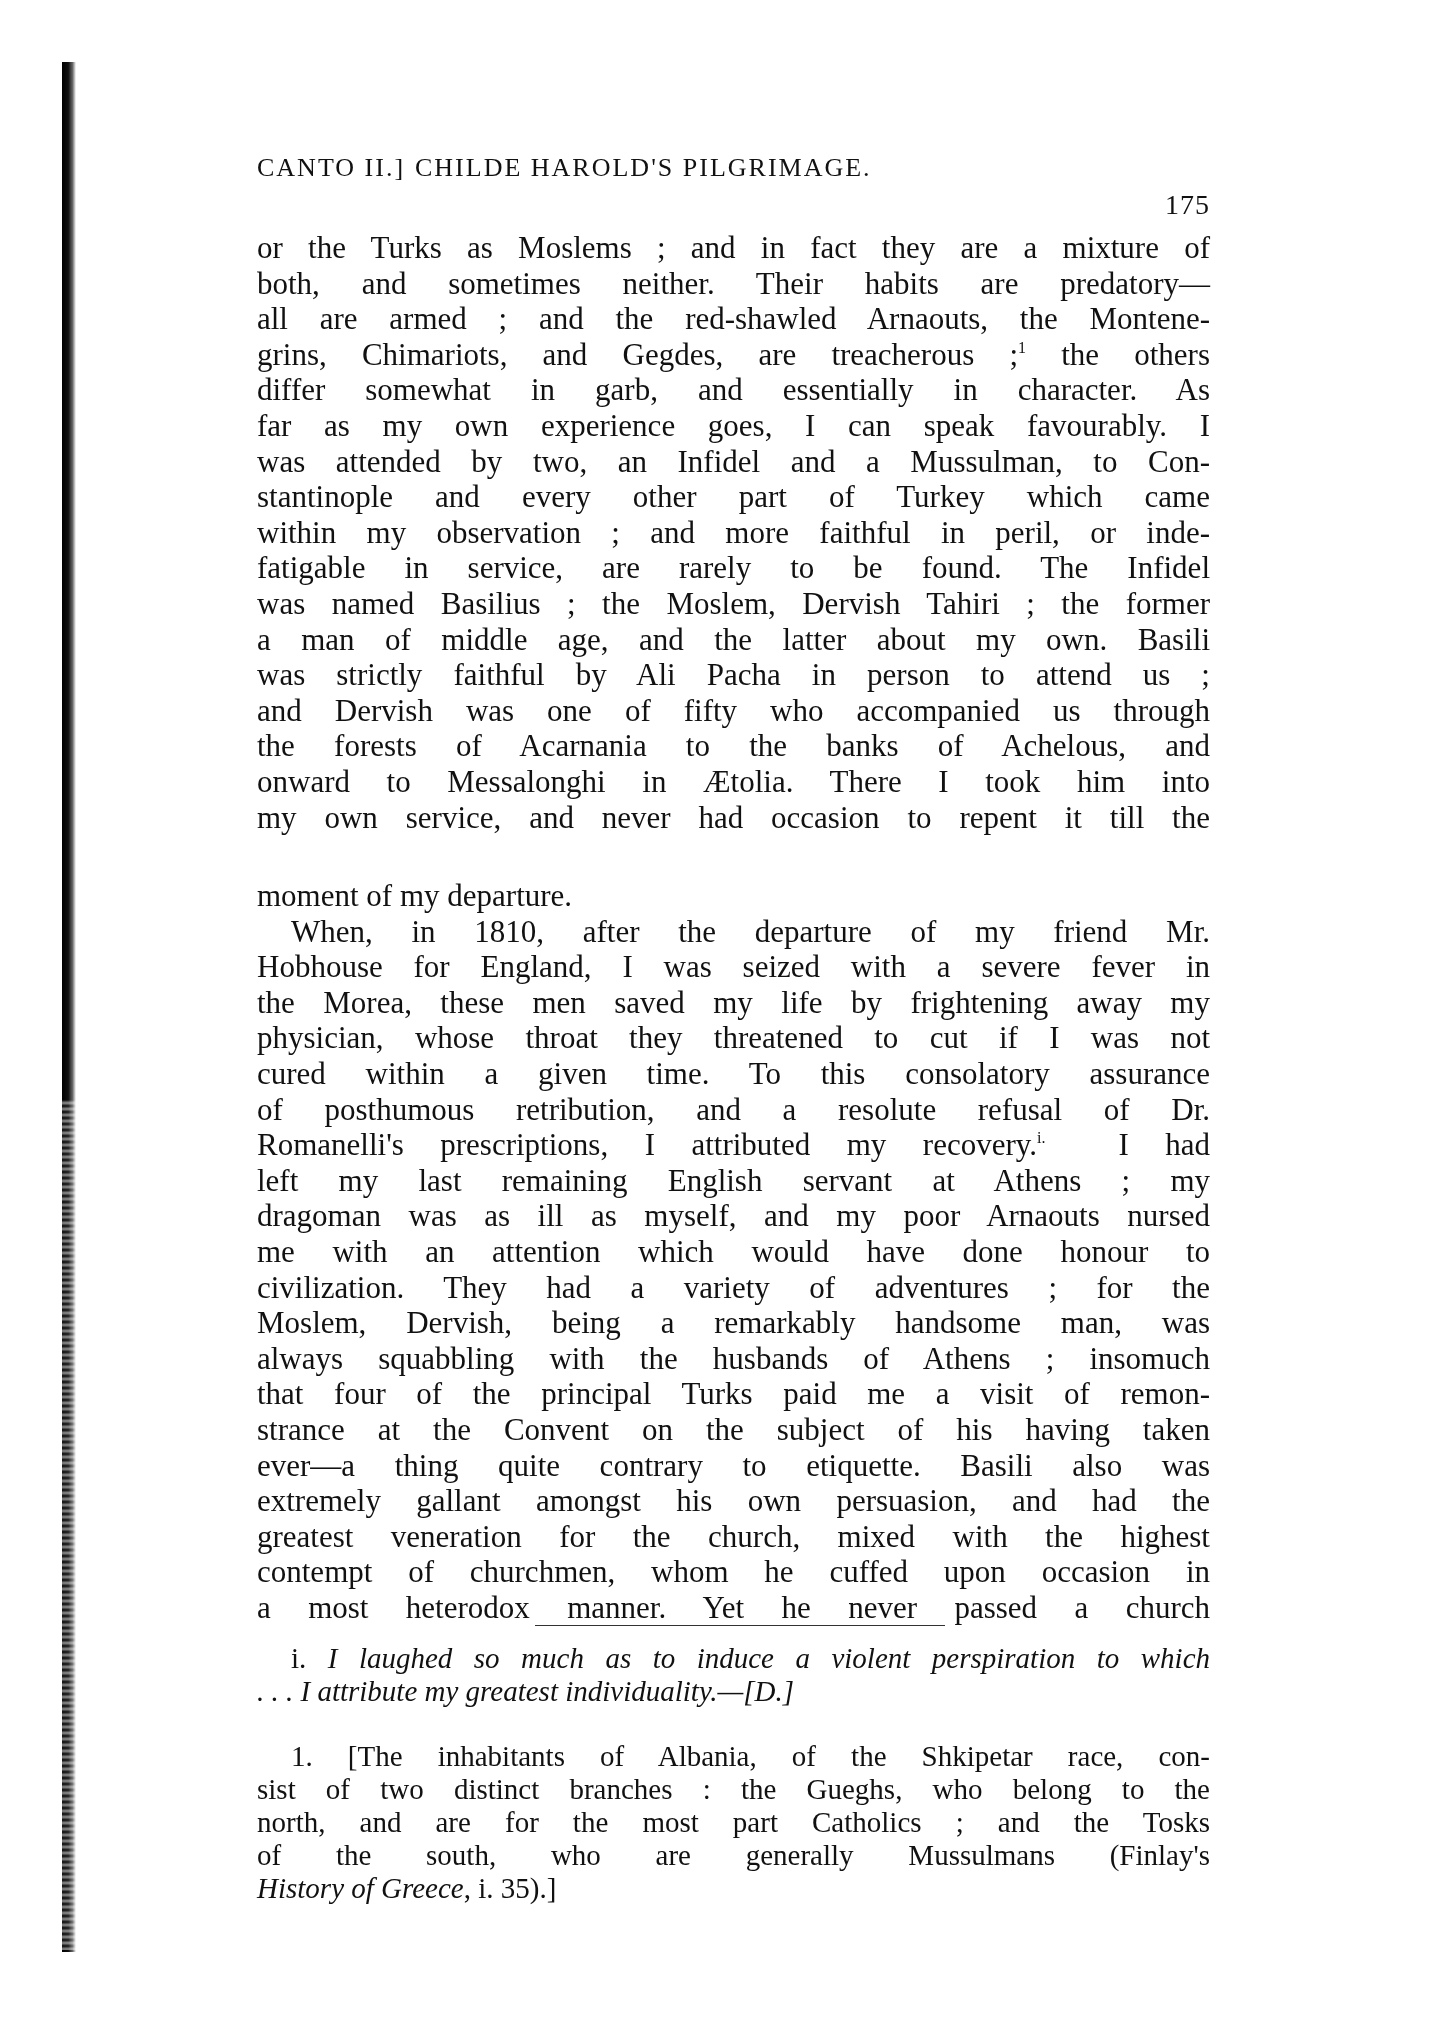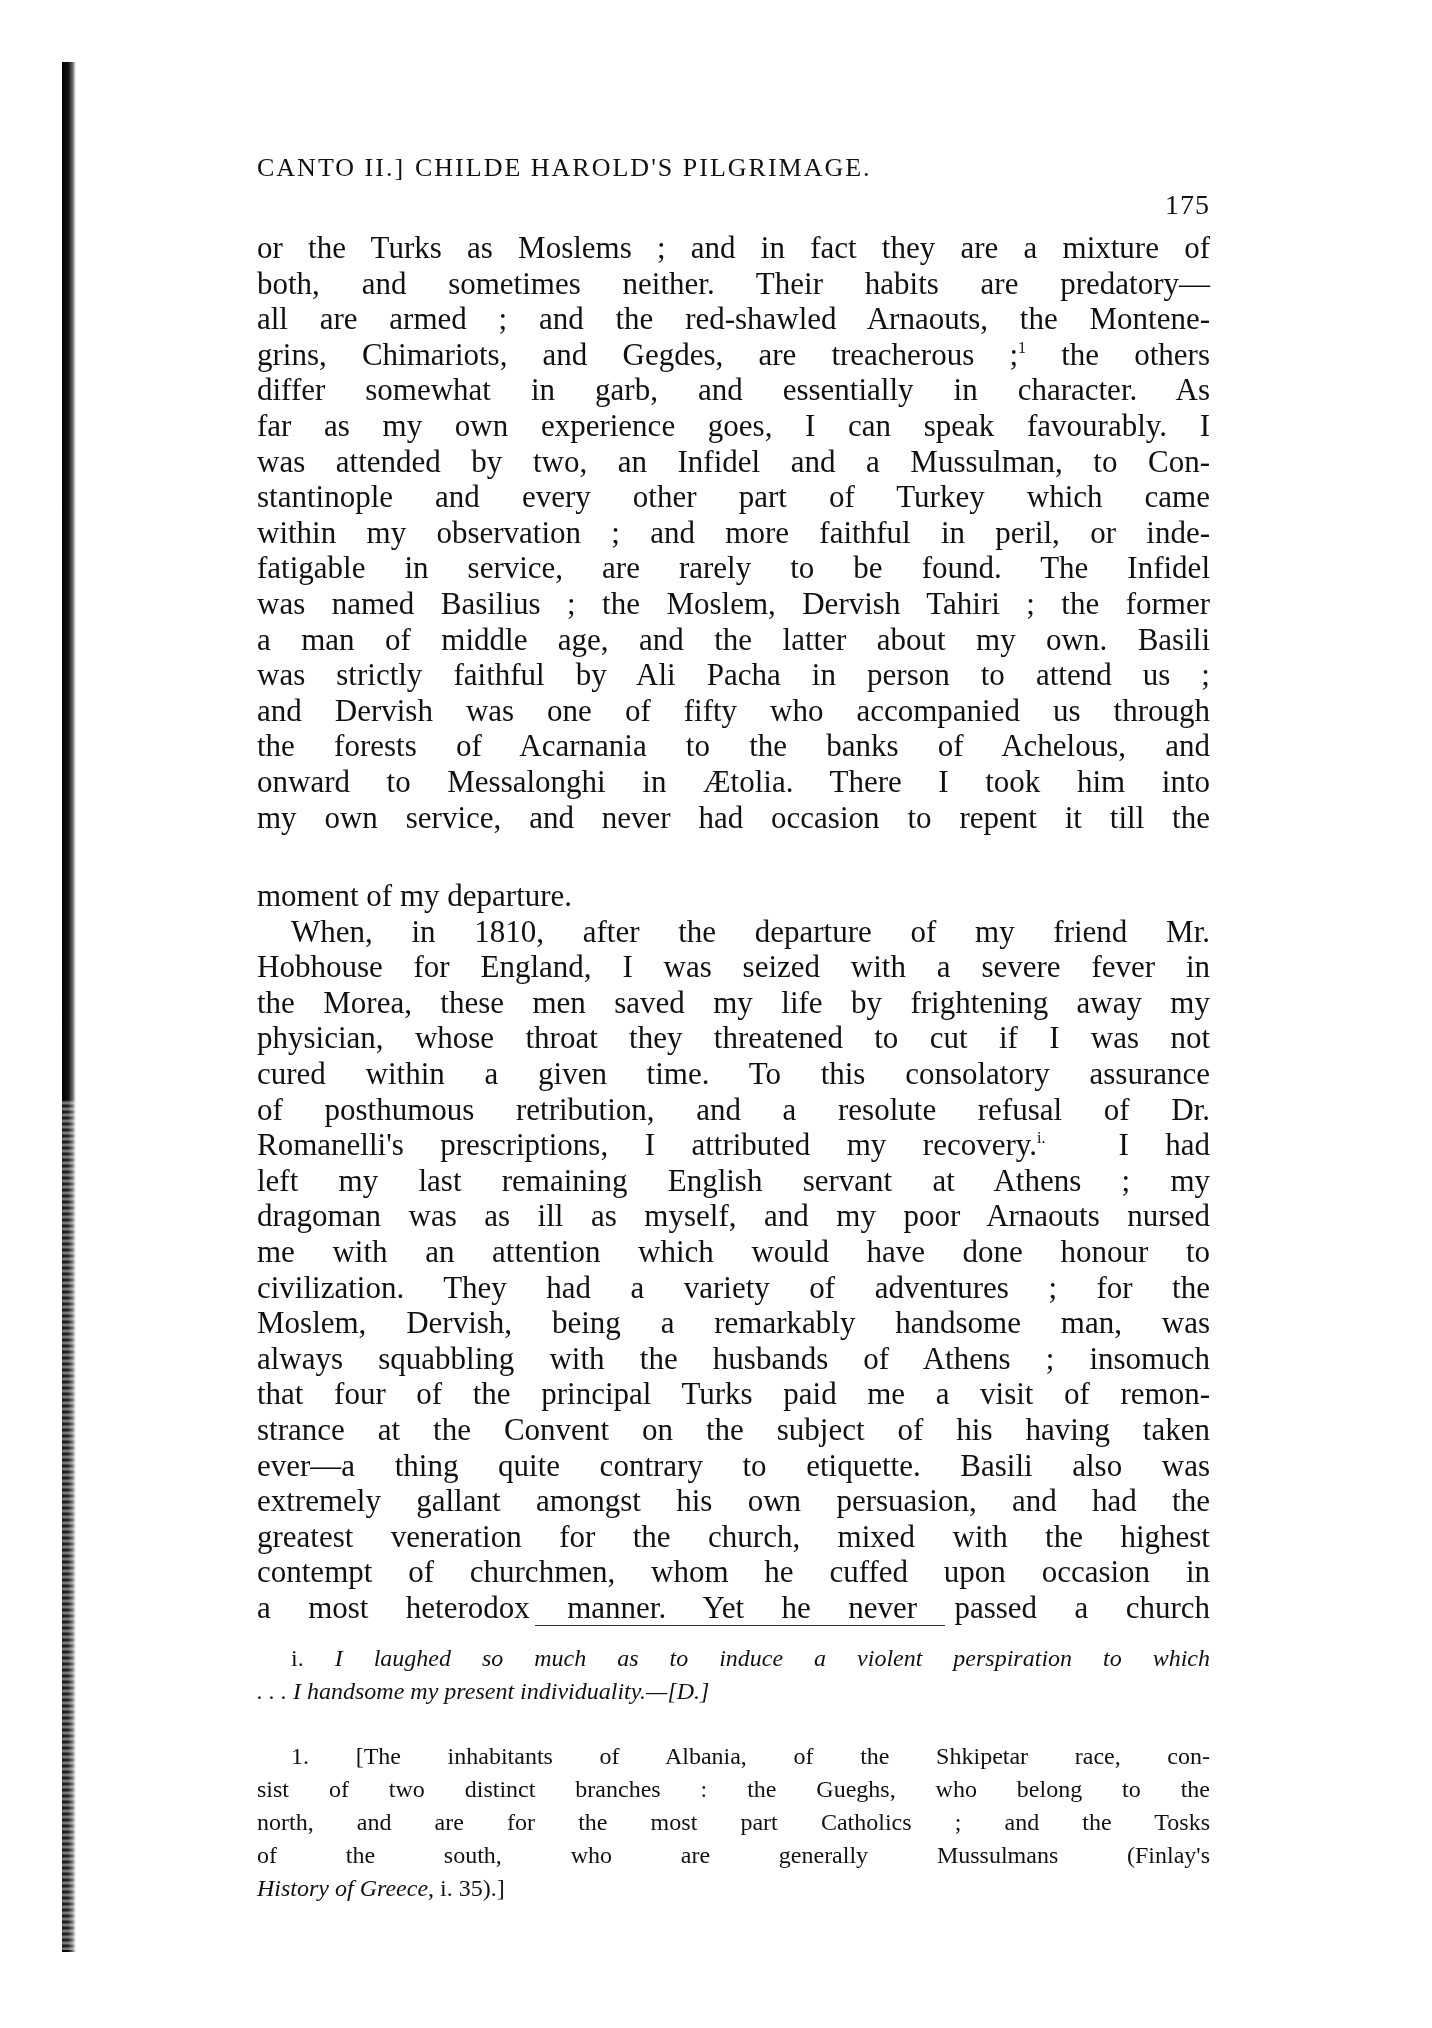--- a/index.html
+++ b/index.html
@@ -16,21 +16,21 @@
   .header .page { position: absolute; right: 0; top: -4px; font-size: 28px; letter-spacing: 1px; margin-top: 40px; }
   .body { position: absolute; top: 230px; left: 257px; width: 953px; }
   .line { display: block; height: 35.6px; line-height: 35.6px; font-size: 31px;
           white-space: nowrap; text-align: justify; text-align-last: justify; }
   .line.last { text-align-last: left; margin-top: 43px; }
   .line.indent { padding-left: 34px; }
   sup { font-size: 16px; line-height: 0; vertical-align: 12px; }
   .rule { position: absolute; top: 1625px; left: 535px; width: 410px; height: 1px; background: #333; }
   .fn1 { position: absolute; top: 1642px; left: 257px; width: 953px; }
   .fn2 { position: absolute; top: 1740px; left: 257px; width: 953px; font-family: Liberation Serif, serif; }
-  .fnline { display: block; height: 33px; line-height: 33px; font-size: 24px;
+  .fnline { display: block; height: 33px; line-height: 33px; font-size: 29px;
             white-space: nowrap; text-align: justify; text-align-last: justify; }
   .fnline.last { text-align-last: left; }
   .fnline.indent { padding-left: 34px; }
   .it { font-style: italic; }
 </style>
 </head>
 <body>
 
 <div class="gutter"></div>
 <div class="gutter-fade"></div>
@@ -79,21 +79,21 @@
   <span class="line">extremely gallant amongst his own persuasion, and had the</span>
   <span class="line">greatest veneration for the church, mixed with the highest</span>
   <span class="line">contempt of churchmen, whom he cuffed upon occasion in</span>
   <span class="line">a most heterodox manner. Yet he never passed a church</span>
 </div>
 
 <div class="rule"></div>
 
 <div class="fn1">
   <span class="fnline indent"><span>i.</span> <span class="it">I laughed so much as to induce a violent perspiration to which</span></span>
-  <span class="fnline last it">. . . I handsome my present individuality.—[D.]</span>
+  <span class="fnline last it">. . . I attribute my greatest individuality.—[D.]</span>
 </div>
 
 <div class="fn2">
   <span class="fnline indent">1. [The inhabitants of Albania, of the Shkipetar race, con-</span>
   <span class="fnline">sist of two distinct branches : the Gueghs, who belong to the</span>
   <span class="fnline">north, and are for the most part Catholics ; and the Tosks</span>
   <span class="fnline">of the south, who are generally Mussulmans (Finlay's</span>
   <span class="fnline last"><span class="it">History of Greece</span><span>, i. 35).]</span></span>
 </div>
 

